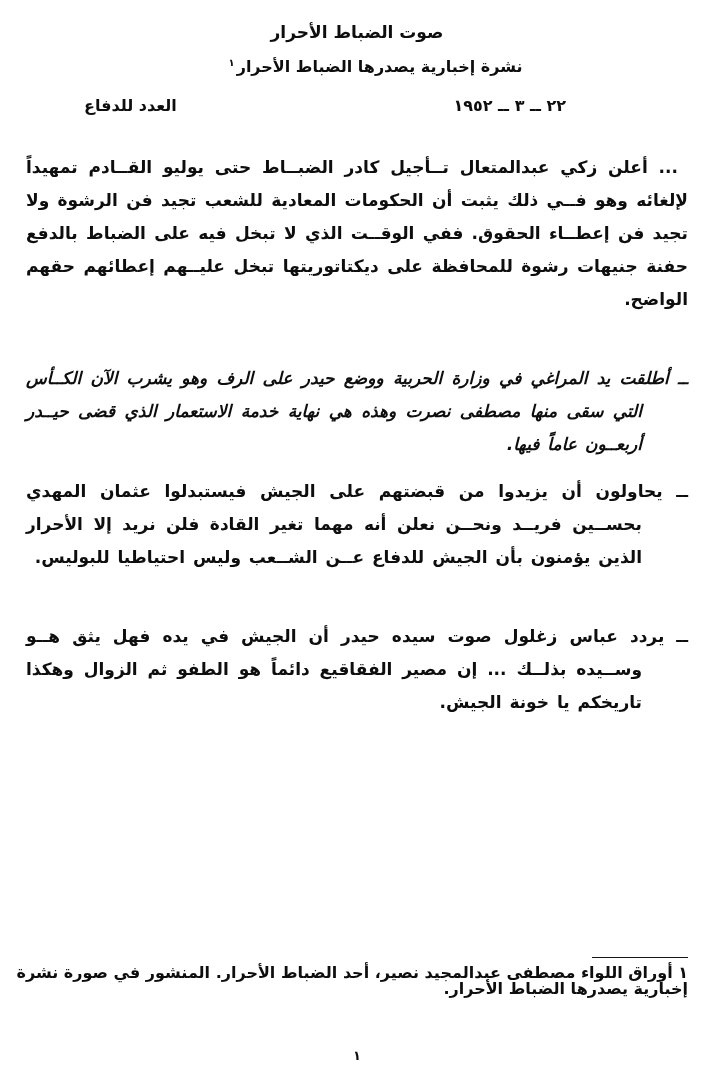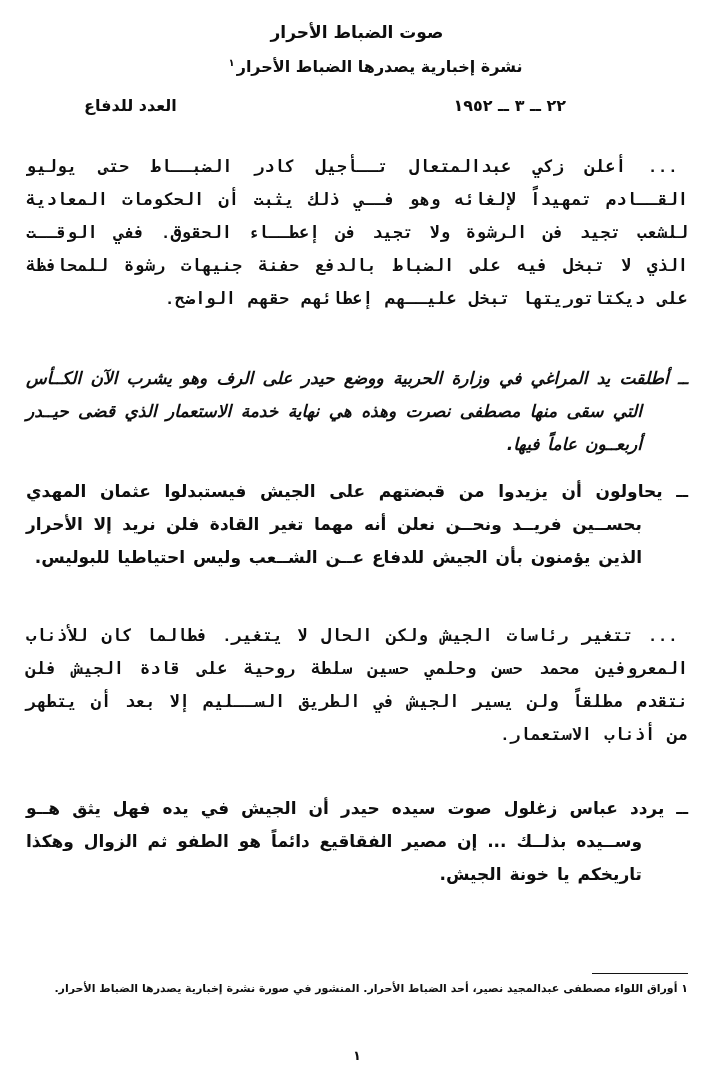--- a/index.html
+++ b/index.html
@@ -26,31 +26,31 @@
     padding: 20px 148px 0 84px;
     font-size: 16px;
   }
   .content { padding: 36px 26px 0 26px; }
   p.para {
     font-size: 17px;
     line-height: 33px;
     text-align: justify;
     word-spacing: 2px;
   }
-  p.lead { text-indent: 10px; font-family: Liberation Mono, monospace; }
+  p.lead { text-indent: 10px; }
   p.dash { padding-right: 46px; text-indent: -46px; }
   .mb-lg { margin-bottom: 46px; }
   .mb-md { margin-bottom: 40px; }
   .mb-sm { margin-bottom: 14px; font-style: italic; }
   .footnote {
     position: absolute;
     right: 26px;
     left: 12px;
     bottom: 84px;
-    font-size: 11px;
+    font-size: 16px;
     line-height: 16px;
   }
   .footnote-rule {
     width: 96px;
     border-top: 1.5px solid #141414;
     margin-bottom: 7px;
   }
   .page-number {
     position: absolute;
     bottom: 18px;
@@ -73,21 +73,20 @@
     <div class="meta-row">
       <span>٢٢ ــ ٣ ــ ١٩٥٢</span>
       <span>العدد للدفاع</span>
     </div>
   </div>
 
   <div class="content">
     <p class="para lead mb-lg">... أعلن زكي عبدالمتعال تــأجيل كادر الضبــاط حتى يوليو القــادم تمهيداً لإلغائه وهو فــي ذلك يثبت أن الحكومات المعادية للشعب تجيد فن الرشوة ولا تجيد فن إعطــاء الحقوق. ففي الوقــت الذي لا تبخل فيه على الضباط بالدفع حفنة جنيهات رشوة للمحافظة على ديكتاتوريتها تبخل عليــهم إعطائهم حقهم الواضح.</p>
     <p class="para dash mb-sm">ــ أطلقت يد المراغي في وزارة الحربية ووضع حيدر على الرف وهو يشرب الآن الكــأس التي سقى منها مصطفى نصرت وهذه هي نهاية خدمة الاستعمار الذي قضى حيــدر أربعــون عاماً فيها.</p>
     <p class="para dash mb-lg">ــ يحاولون أن يزيدوا من قبضتهم على الجيش فيستبدلوا عثمان المهدي بحســين فريــد ونحــن نعلن أنه مهما تغير القادة فلن نريد إلا الأحرار الذين يؤمنون بأن الجيش للدفاع عــن الشــعب وليس احتياطيا للبوليس.</p>
-    <p class="para lead mb-md">... تتغير رئاسات الجيش ولكن الحال لا يتغير. فطالما كان للأذناب المعروفين محمد حسن وحلمي حسين سلطة روحية على قادة الجيش فلن نتقدم مطلقاً ولن يسير الجيش في الطريق الســليم إلا بعد أن يتطهر من أذناب الاستعمار.</p>
     <p class="para dash">ــ يردد عباس زغلول صوت سيده حيدر أن الجيش في يده فهل يثق هــو وســيده بذلــك ... إن مصير الفقاقيع دائماً هو الطفو ثم الزوال وهكذا تاريخكم يا خونة الجيش.</p>
   </div>
 
   <div class="footnote">
     <div class="footnote-rule"></div>
     <span>١</span>
     <span>أوراق اللواء مصطفى عبدالمجيد نصير، أحد الضباط الأحرار. المنشور في صورة نشرة إخبارية يصدرها الضباط الأحرار.</span>
   </div>
 
   <div class="page-number">١</div>

